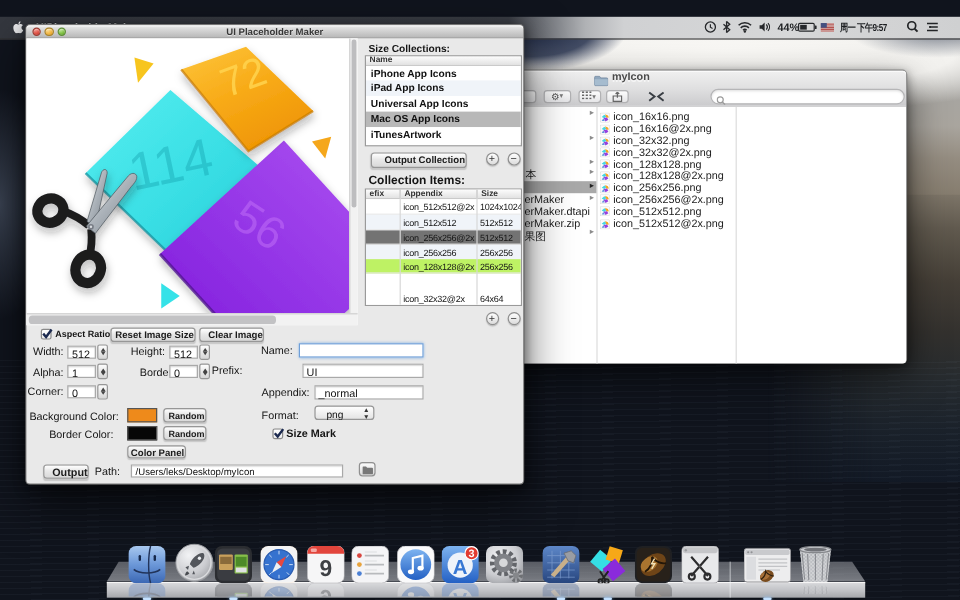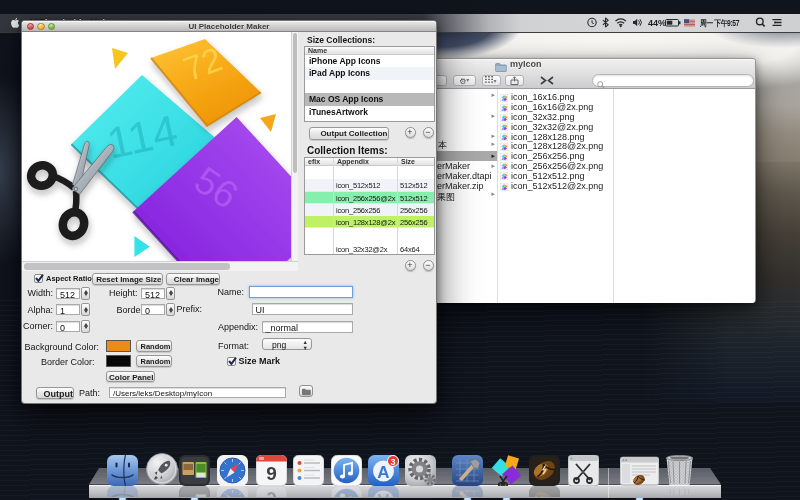--- a/index.html
+++ b/index.html
@@ -274,36 +274,41 @@
   <div id="hsb">
         <i></i>
       </div>
  </div>
 
  <div class="blbl" style="left:285px;top:14px;font-size:8.5px">Size Collections:</div>
  <div class="seg" style="top:24.5px;height:76.5px">
   <div class="seghead">Name</div>
   <div class="row" style="top:8px;background:#fff">iPhone App Icons</div>
   <div class="row" style="top:20.9px;background:#f0f4f9">iPad App Icons</div>
+  <div class="row" style="top:33.8px;background:#fff">Universal App Icons</div>
   <div class="row" style="top:46.7px;background:#b8b8b8">Mac OS App Icons</div>
   <div class="row" style="top:59.6px;background:#fff">iTunesArtwork</div>
  </div>
  <div class="btn" style="left:286.5px;top:105.5px;width:80px;height:13px;line-height:12.5px;font-size:8px">Output Collection</div>
  <div class="cir" style="left:382.5px;top:105.5px">+</div>
  <div class="cir" style="left:400.5px;top:105.5px">−</div>
  <div class="blbl" style="left:285px;top:124px;font-size:10px">Collection Items:</div>
  <div class="seg" style="top:135.5px;height:98px">
   <div class="seghead" style="height:8.5px;line-height:8.5px">efix</div>
   <div class="seghead" style="height:8.5px;line-height:8.5px;left:27.5px;padding-left:3.5px;border-left:1px solid #c2c2c2">Appendix</div>
   <div class="seghead" style="height:8.5px;line-height:8.5px;left:91.5px;padding-left:3.5px;border-left:1px solid #c2c2c2">Size</div>
+  <div class="crow" style="top:8.5px;background:#fff">
+        <s>icon_512x512@2x</s>
+        <u>1024x1024</u>
+      </div>
   <div class="crow" style="top:21.3px;background:#f0f4f9">
         <s>icon_512x512</s>
         <u>512x512</u>
       </div>
-  <div class="crow" style="top:34.1px;background:#86efac">
+  <div class="crow" style="top:34.1px;background:#737373">
         <s>icon_256x256@2x</s>
         <u>512x512</u>
       </div>
   <div class="crow" style="top:46.9px;background:#f0f4f9">
         <s>icon_256x256</s>
         <u>256x256</u>
       </div>
   <div class="crow" style="top:58px;background:#bef264">
         <s>icon_128x128@2x</s>
         <u>256x256</u>

